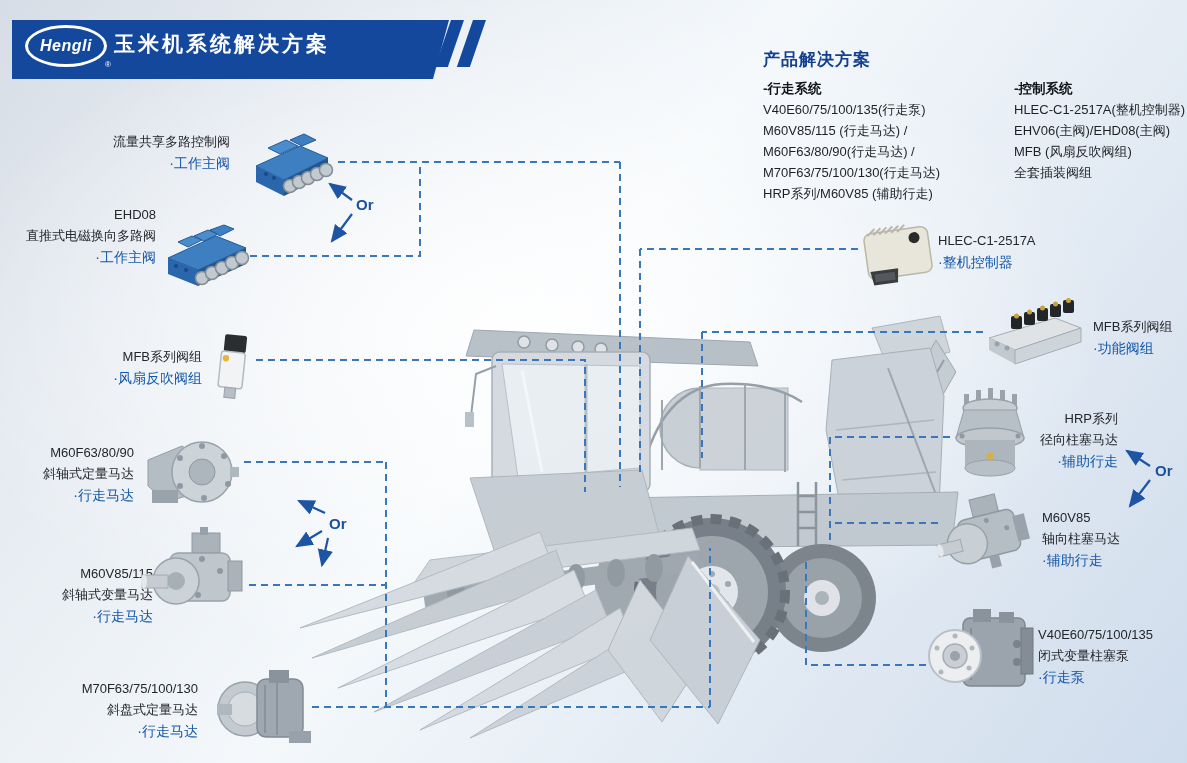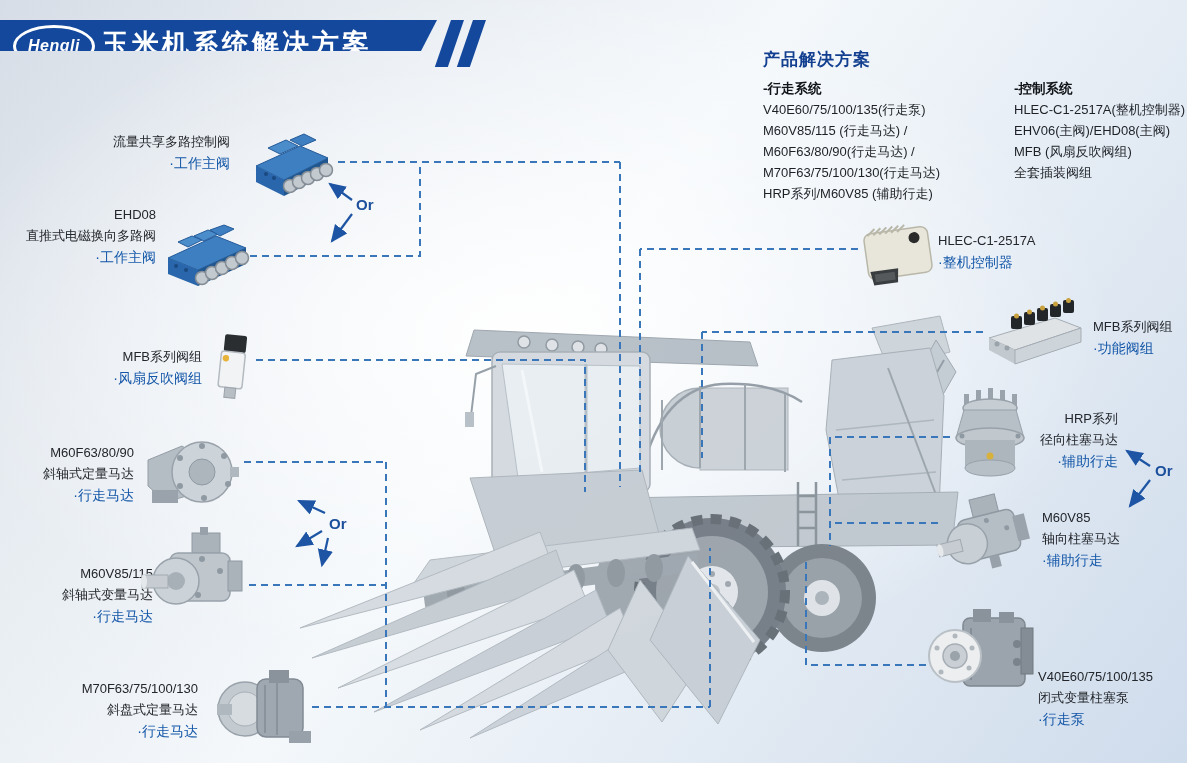--- a/index.html
+++ b/index.html
@@ -5,33 +5,33 @@
   html,body{margin:0;padding:0;}
   body{font-family:"Liberation Sans","DejaVu Sans",sans-serif;background:#e7edf3;}
   #stage{
     position:relative;width:1187px;height:763px;overflow:hidden;margin:0 auto;
     background:
       radial-gradient(ellipse 820px 480px at 44% 44%, rgba(255,255,255,0.95), rgba(255,255,255,0) 72%),
       linear-gradient(126deg,#d6dde6 0%,#e6ebf1 20%,#f4f8fb 46%,#e2eaf3 72%,#cfdcec 100%);
   }
   
   .header-bar{
-    position:absolute;left:0;top:20px;width:437px;height:31px;background:#14489c;
+    position:absolute;left:12px;top:20px;width:437px;height:59px;background:#14489c;
     clip-path:polygon(0 0,437px 0,421px 100%,0 100%);
     display:flex;align-items:center;
   }
   .logo{
     position:absolute;left:13px;top:5px;width:76px;height:36px;border:3px solid #ffffff;
     border-radius:50%;display:flex;align-items:center;justify-content:center;
     color:#ffffff;font-weight:700;font-style:italic;font-size:16px;letter-spacing:0.5px;
   }
   .logo-reg{position:absolute;left:93px;top:40px;color:#ffffff;font-size:8px;}
   .header-title{
     position:absolute;left:102px;top:0;height:47px;display:flex;align-items:center;
-    color:#ffffff;font-size:27px;font-weight:700;letter-spacing:3px;
+    color:#ffffff;font-size:21px;font-weight:700;letter-spacing:3px;
   }
   .stripe{position:absolute;top:20px;width:13px;height:47px;background:#14489c;transform:skewX(-19deg);transform-origin:left top;}
   .stripe1{left:451px;} .stripe2{left:473px;}
   
   .sol-title{position:absolute;left:763px;top:48px;font-size:17px;font-weight:700;color:#123f8f;letter-spacing:1px;text-align:center;}
   .sol-col{position:absolute;top:78px;width:245px;font-size:13px;color:#1d2126;line-height:21px;}
   .sol-col .col-head{font-weight:700;font-size:13.5px;color:#111418;}
   .sol-col-1{left:763px;} .sol-col-2{left:1014px;}
   
   .comp-label{position:absolute;font-size:13px;color:#23262b;line-height:21px;}
@@ -231,21 +231,21 @@
   <div class="comp-label" style="left:1040px;top:408px;text-align:right;">
     <div>HRP系列</div>
     <div>径向柱塞马达</div>
     <div class="tag">·辅助行走</div>
   </div>
   <div class="comp-label" style="left:1042px;top:507px;">
     <div>M60V85</div>
     <div>轴向柱塞马达</div>
     <div class="tag">·辅助行走</div>
   </div>
-  <div class="comp-label" style="left:1038px;top:624px;margin-top:42px;">
+  <div class="comp-label" style="left:1038px;top:624px;">
     <div>V40E60/75/100/135</div>
     <div>闭式变量柱塞泵</div>
     <div class="tag">·行走泵</div>
   </div>
 
   <svg class="comp-img" style="left:246px;top:130px;" width="92" height="76" viewBox="0 0 92 76">
     <polygon points="10,36 54,16 82,28 38,50" fill="#3d7fc1" stroke="#235a99" stroke-width="1"></polygon>
     <polygon points="10,36 38,50 38,66 10,52" fill="#2a66ab"></polygon>
     <polygon points="38,50 82,28 82,44 38,66" fill="#20568f"></polygon>
     <polygon points="22,18 40,10 52,16 34,24" fill="#4b8ccb" stroke="#235a99" stroke-width="1"></polygon>

